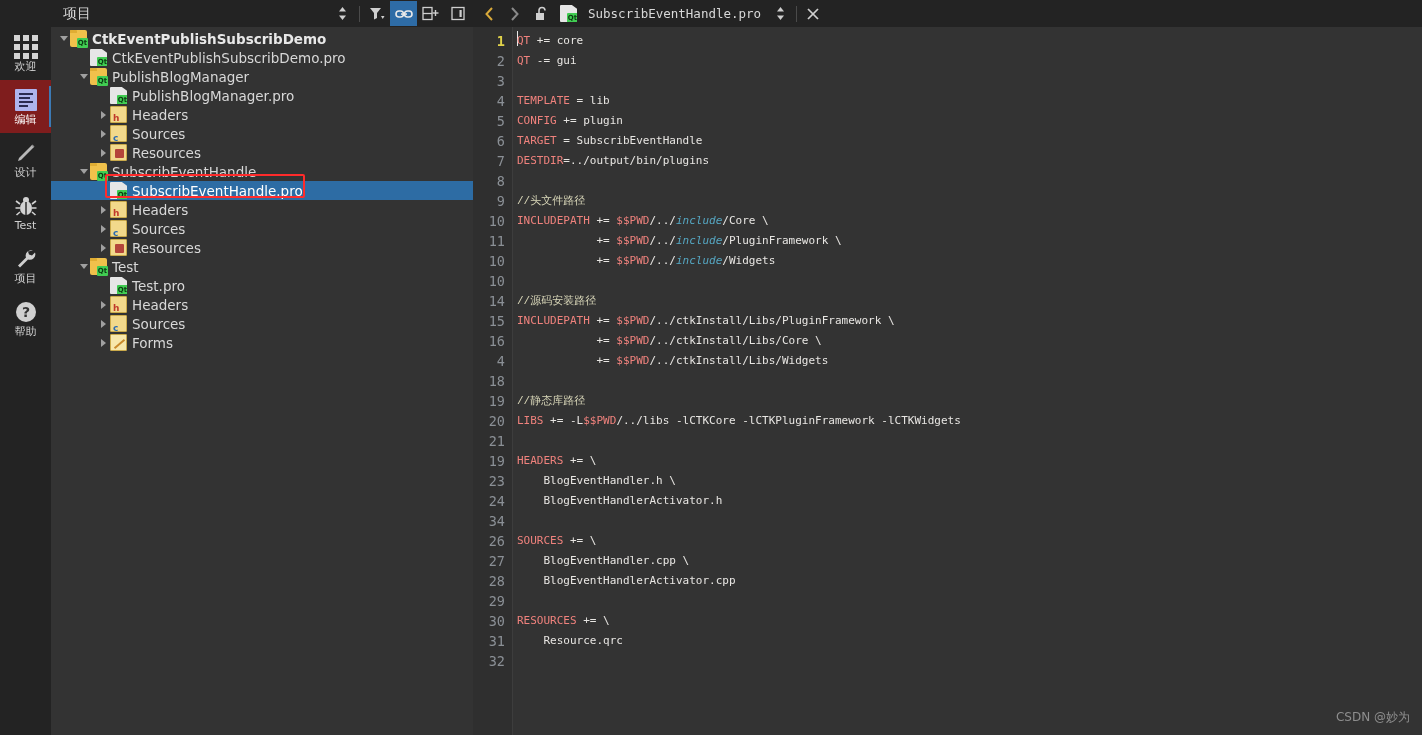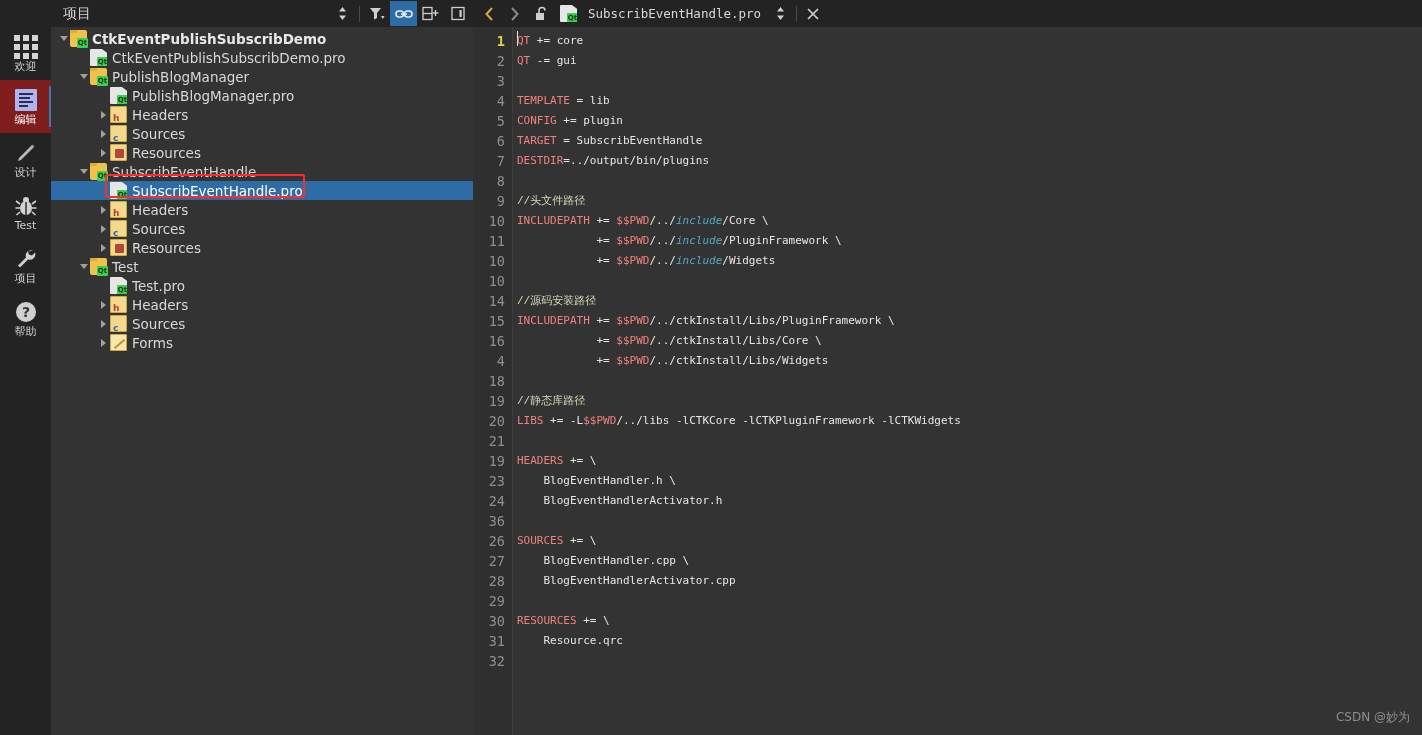--- a/index.html
+++ b/index.html
@@ -475,21 +475,21 @@
           <div>15</div>
           <div>16</div>
           <div>4</div>
           <div>18</div>
           <div>19</div>
           <div>20</div>
           <div>21</div>
           <div>19</div>
           <div>23</div>
           <div>24</div>
-          <div>36</div>
+          <div>34</div>
           <div>26</div>
           <div>27</div>
           <div>28</div>
           <div>29</div>
           <div>30</div>
           <div>31</div>
           <div>32</div>
         </div>
       <div class="code" id="code"><div class="ln"><span class="caret"></span><span class="kw">QT</span><span class="op"> += core</span></div><div class="ln"><span class="kw">QT</span><span class="op"> -= gui</span></div><div class="ln">&nbsp;</div><div class="ln"><span class="kw">TEMPLATE</span><span class="op"> = lib</span></div><div class="ln"><span class="kw">CONFIG</span><span class="op"> += plugin</span></div><div class="ln"><span class="kw">TARGET</span><span class="op"> = SubscribEventHandle</span></div><div class="ln"><span class="kw">DESTDIR</span><span class="op">=../output/bin/plugins</span></div><div class="ln">&nbsp;</div><div class="ln"><span class="cmt">//头文件路径</span></div><div class="ln"><span class="kw">INCLUDEPATH</span><span class="op"> += </span><span class="var">$$PWD</span><span class="op">/../</span><span class="itl">include</span><span class="op">/Core \</span></div><div class="ln"><span class="op">            += </span><span class="var">$$PWD</span><span class="op">/../</span><span class="itl">include</span><span class="op">/PluginFramework \</span></div><div class="ln"><span class="op">            += </span><span class="var">$$PWD</span><span class="op">/../</span><span class="itl">include</span><span class="op">/Widgets</span></div><div class="ln">&nbsp;</div><div class="ln"><span class="cmt">//源码安装路径</span></div><div class="ln"><span class="kw">INCLUDEPATH</span><span class="op"> += </span><span class="var">$$PWD</span><span class="op">/../ctkInstall/Libs/PluginFramework \</span></div><div class="ln"><span class="op">            += </span><span class="var">$$PWD</span><span class="op">/../ctkInstall/Libs/Core \</span></div><div class="ln"><span class="op">            += </span><span class="var">$$PWD</span><span class="op">/../ctkInstall/Libs/Widgets</span></div><div class="ln">&nbsp;</div><div class="ln"><span class="cmt">//静态库路径</span></div><div class="ln"><span class="kw">LIBS</span><span class="op"> += -L</span><span class="var">$$PWD</span><span class="op">/../libs -lCTKCore -lCTKPluginFramework -lCTKWidgets</span></div><div class="ln">&nbsp;</div><div class="ln"><span class="kw">HEADERS</span><span class="op"> += \</span></div><div class="ln"><span class="op">    BlogEventHandler.h \</span></div><div class="ln"><span class="op">    BlogEventHandlerActivator.h</span></div><div class="ln">&nbsp;</div><div class="ln"><span class="kw">SOURCES</span><span class="op"> += \</span></div><div class="ln"><span class="op">    BlogEventHandler.cpp \</span></div><div class="ln"><span class="op">    BlogEventHandlerActivator.cpp</span></div><div class="ln">&nbsp;</div><div class="ln"><span class="kw">RESOURCES</span><span class="op"> += \</span></div><div class="ln"><span class="op">    Resource.qrc</span></div><div class="ln">&nbsp;</div></div>
     </div>

